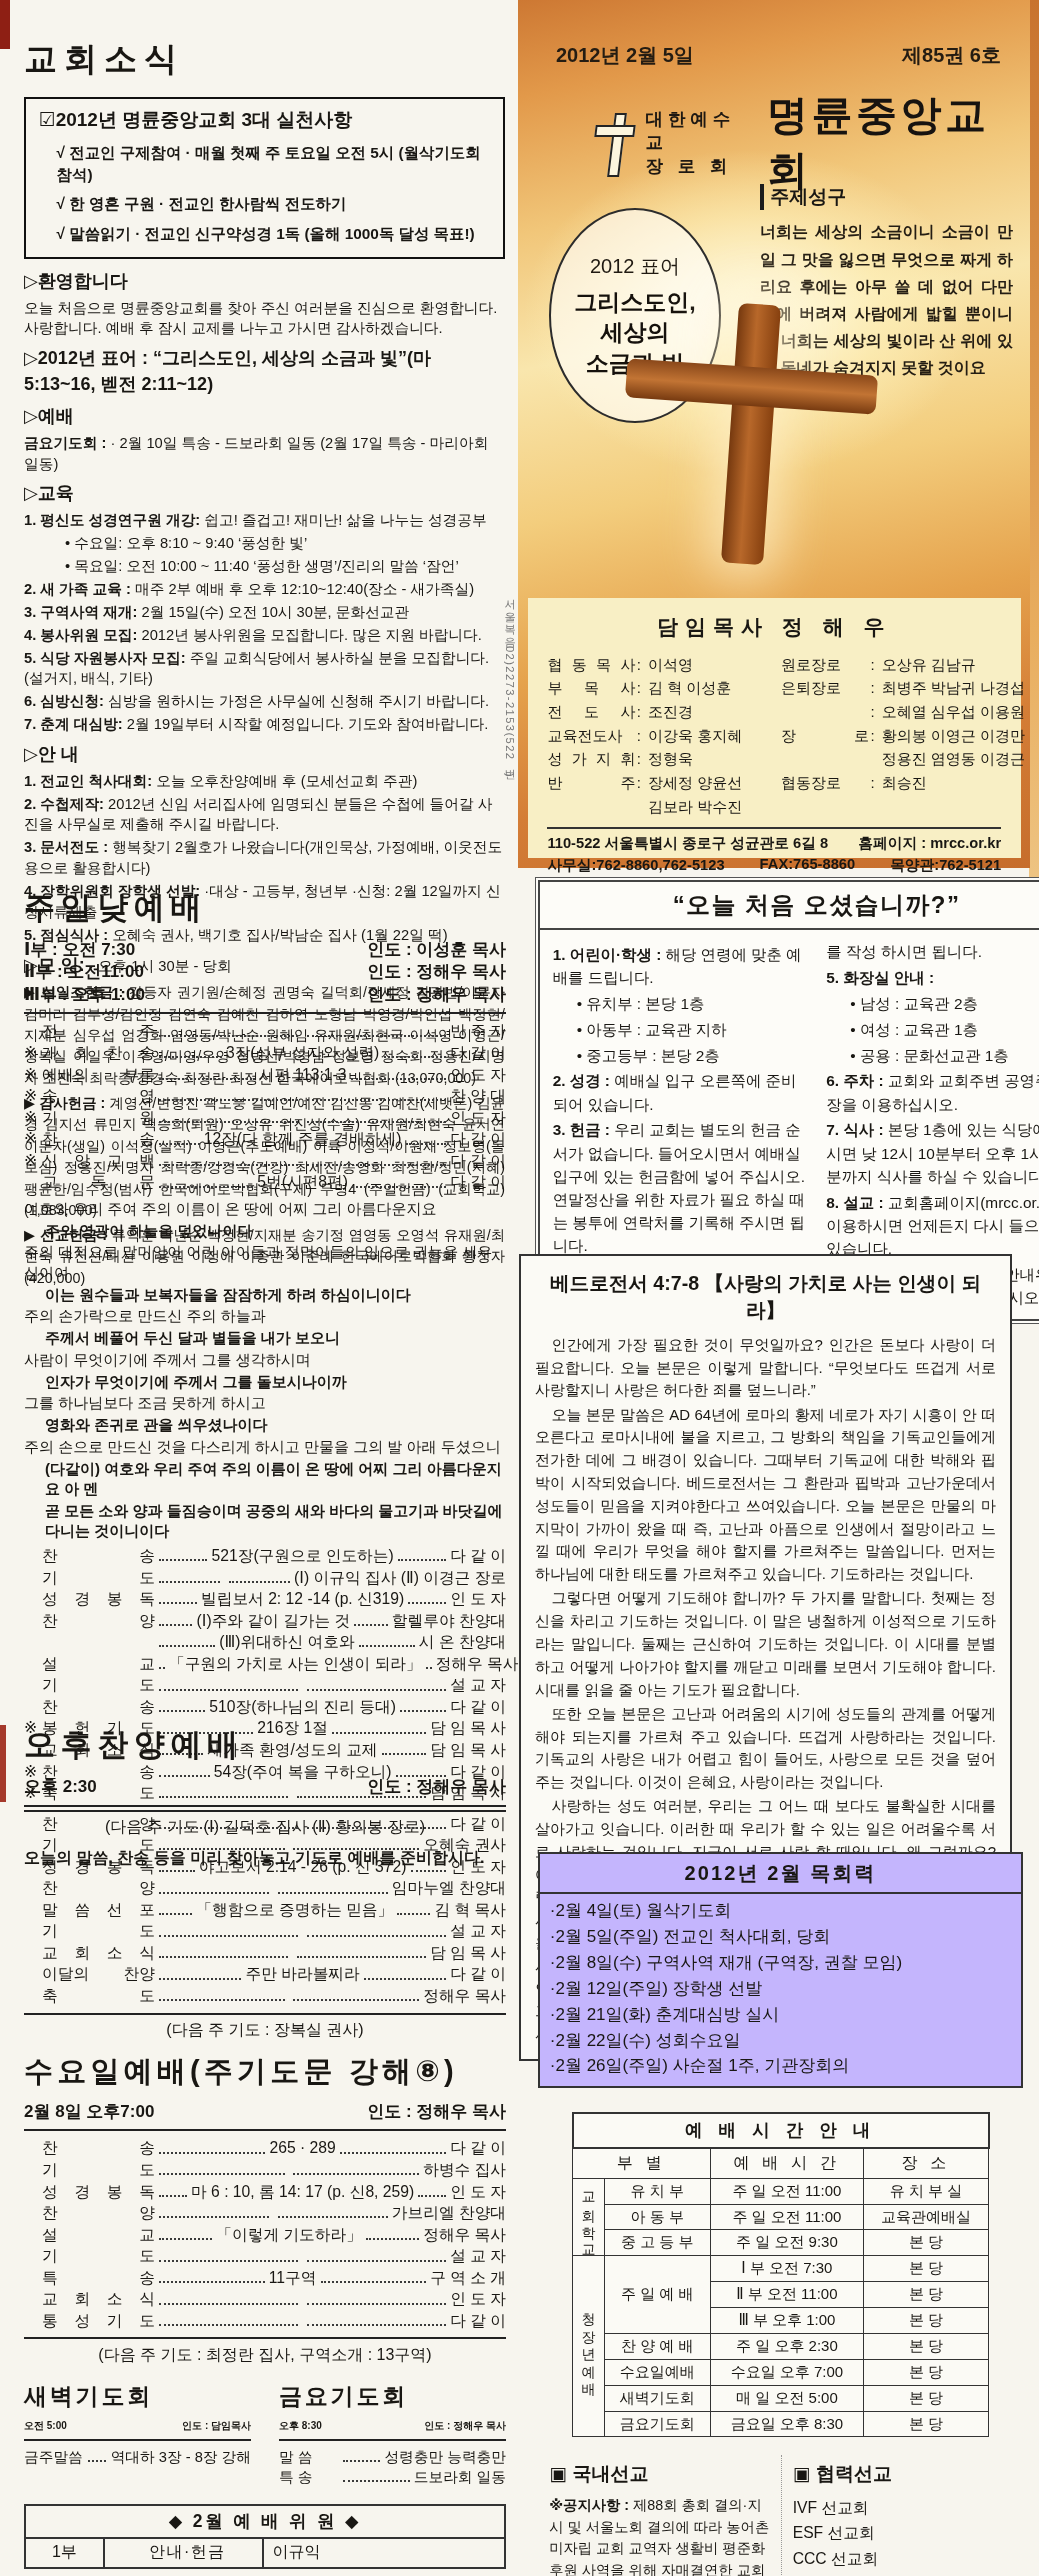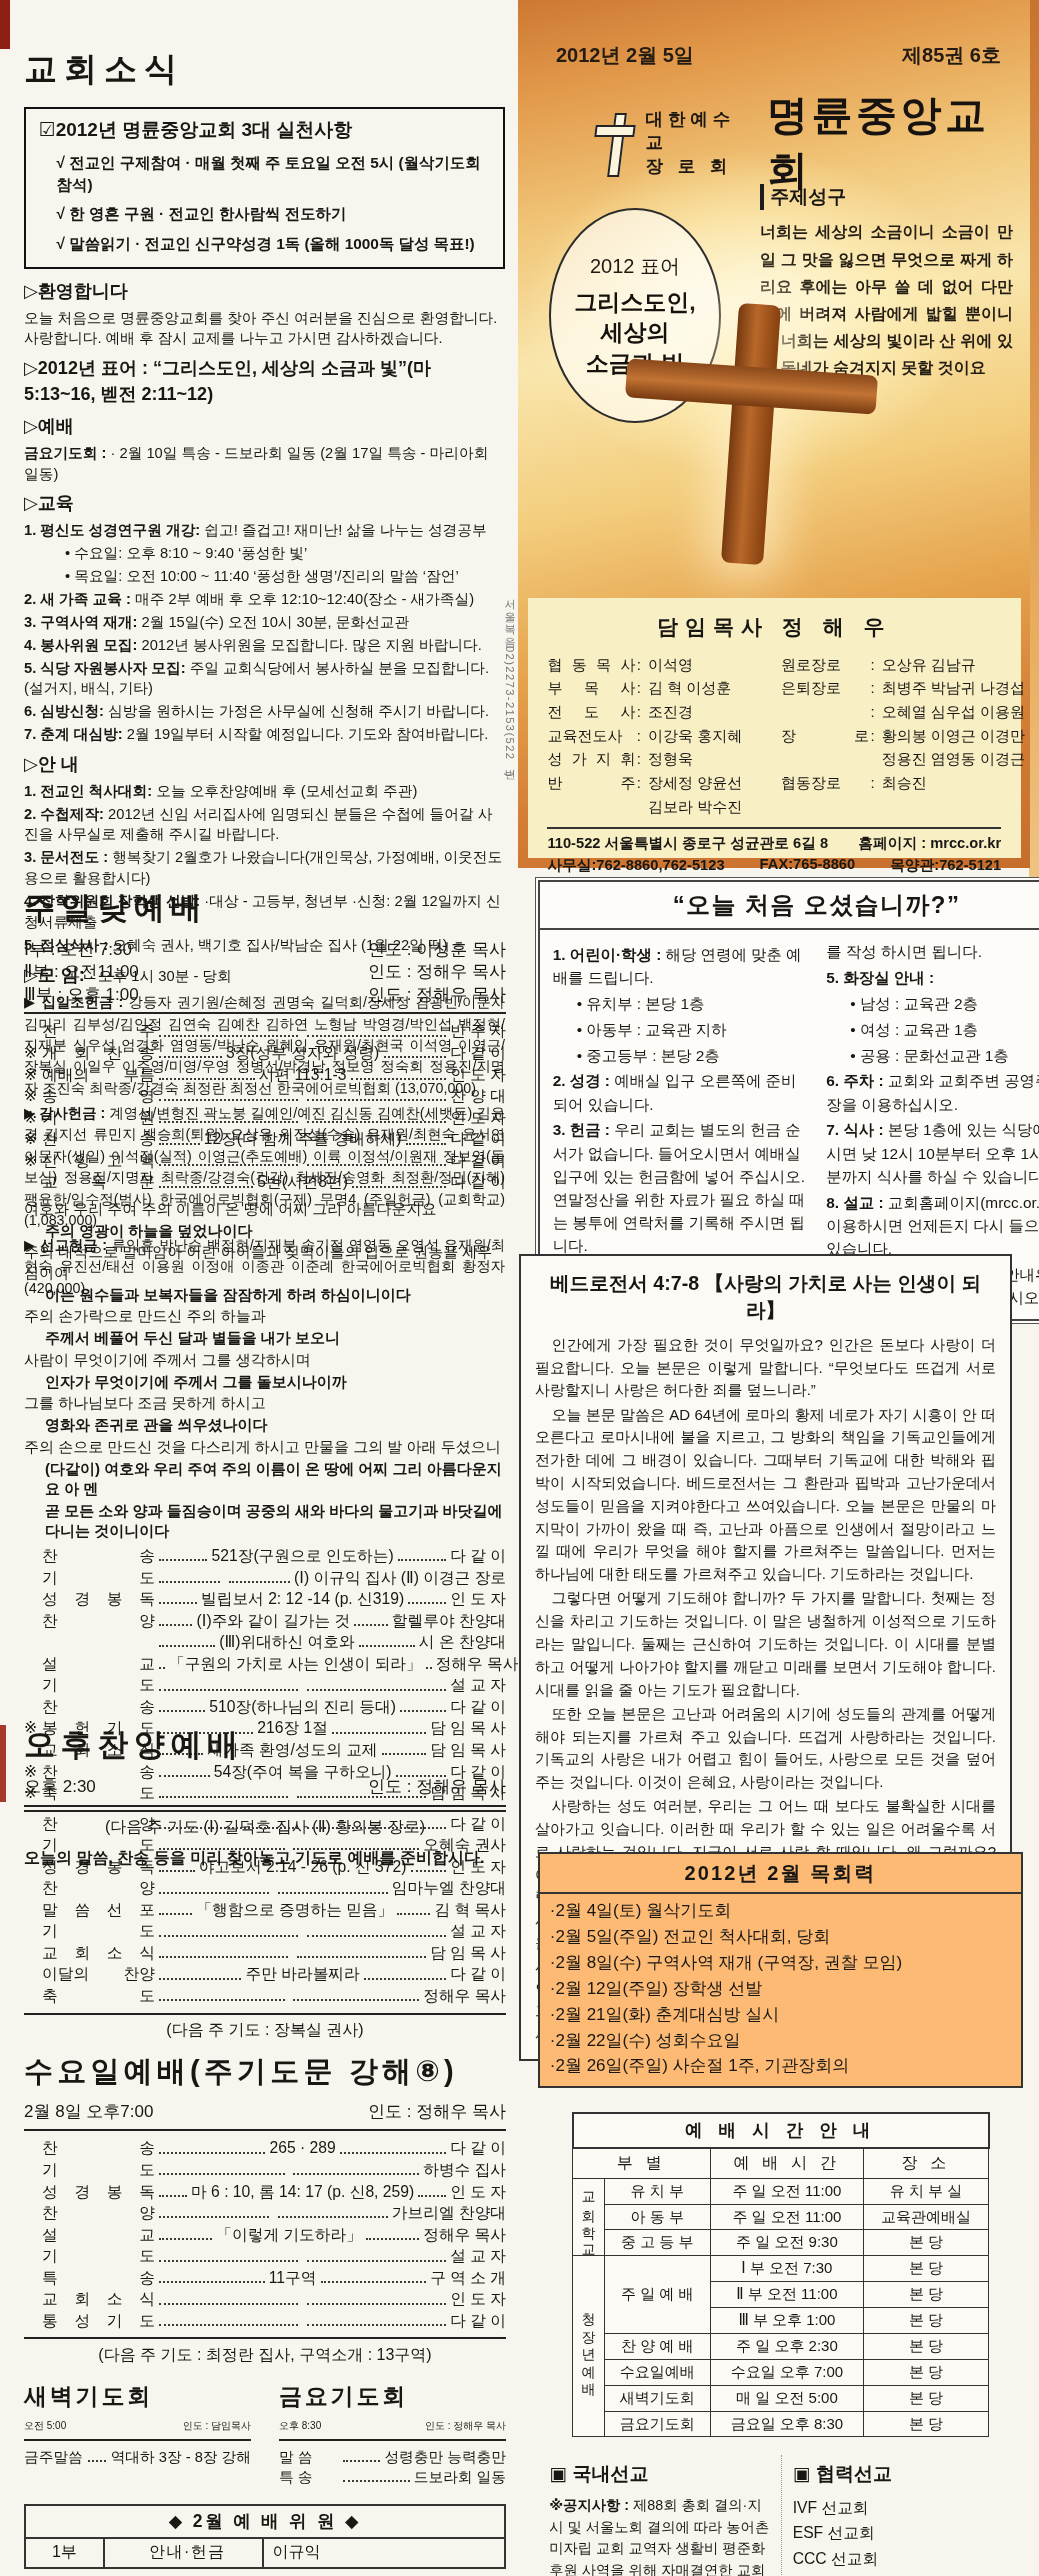--- a/index.html
+++ b/index.html
@@ -1,20 +1,20 @@
 <!DOCTYPE html>
 <html style="font-size:11.2px"><head>
 <meta charset="utf-8">
 <style>
   html,body{margin:0;padding:0;}
   body{width:1039px;height:2576px;position:relative;background:#f7f5ee;overflow:hidden;
        font-family:"Liberation Sans","DejaVu Sans",sans-serif;color:#191713;}
   .sheet{position:absolute;box-sizing:border-box;}
   
-  .news{left:24px;top:46px;width:481px;font-size:14.7px;line-height:1.42;}
+  .news{left:24px;top:36px;width:481px;font-size:14.7px;line-height:1.42;}
   .news h1{font-size:33px;margin:0 0 14px;letter-spacing:7px;font-weight:800;}
   .pbox{border:2.8px solid #111;padding:8.4px 12.6px 12.6px;margin:0 0 9.8px;}
   .pbox .bt{font-size:19px;font-weight:800;}
   .pitem{font-size:15.4px;font-weight:600;margin:7.7px 0 0 18px;}
   .h2{font-size:18px;font-weight:800;margin:7px 0 2.8px;}
   .inline-h b{font-weight:800;}
   .nitem{margin:2.1px 0;}
   .nitem b{font-weight:800;}
   .nitem.indent{margin-left:41px;}
   .off{font-size:14.3px;line-height:1.5;margin-top:2.8px;}
@@ -58,21 +58,21 @@
   .scols{display:flex;justify-content:space-between;}
   .scol{width:48.5%;}
   .srow{display:flex;font-size:15px;line-height:1.58;}
   .role{width:88px;text-align:justify;text-align-last:justify;flex:0 0 auto;}
   .colon{margin:0 4.2px 0 1.4px;width:7px;flex:0 0 auto;}
   .names{white-space:nowrap;}
   .sline{border-top:2.1px solid #333;margin:8.4px 0 5.6px;}
   .addr{display:flex;justify-content:space-between;font-size:14.7px;font-weight:600;margin:2.8px 0;}
   
   .secH{font-size:31px;margin:0 0 9.8px;letter-spacing:5.6px;font-weight:800;}
-  .partrow{display:flex;justify-content:space-between;font-size:17px;font-weight:400;line-height:1.32;}
+  .partrow{display:flex;justify-content:space-between;font-size:17px;font-weight:700;line-height:1.32;}
   .thick{border-top:2.8px solid #222;margin:6.3px 0 7px;}
   .thin2{border-top:2.1px solid #222;margin:7px 0 5.6px;}
   .orow{display:flex;align-items:flex-end;font-size:15.7px;line-height:1.24;margin:2.1px 0;}
   .star{width:18px;flex:0 0 auto;}
   .olabel{width:113px;flex:0 0 auto;text-align:justify;text-align-last:justify;white-space:nowrap;}
   .dots{flex:1 1 9.8px;border-bottom:2.1px dotted #3a3a3a;margin:0 4.2px 4.2px;min-width:5.6px;}
   .omid{font-weight:400;white-space:nowrap;}
   .oright{white-space:nowrap;text-align:right;}
   .reading{margin:7px 0 4.2px;font-size:15px;line-height:1.36;}
   .rline{margin:1.4px 0;}
@@ -100,21 +100,21 @@
   .mini .partrow{font-size:10px;}
   .mini .orow{font-size:14.7px;}
   .mini .olabel{width:auto;min-width:60px;text-align:left;text-align-last:auto;}
   .ctable{width:100%;border-collapse:collapse;margin-top:15.4px;font-size:16px;}
   .ctable th,.ctable td{border:2.1px solid #333;padding:3.5px 8.4px;}
   .ctable th{font-size:17.5px;letter-spacing:2.8px;}
   .ctable .cpart{width:60px;text-align:center;}
   .ctable .crole{width:133px;text-align:center;letter-spacing:1.4px;padding-left:16px;}
   
   .botright{left:538px;top:1852px;width:485px;}
-  .calbox{border:2.1px solid #333;background:#fdba74;}
+  .calbox{border:2.1px solid #333;background:#c4b5fd;}
   .calbox h2{font-size:20px;text-align:center;border-bottom:2.1px solid #333;margin:0;padding:5.6px 0;letter-spacing:2.1px;}
   .calitems{padding:4.2px 9.8px 7px;}
   .citem{font-size:17px;line-height:1.52;}
   .ttable{width:418px;margin:24px auto 0;border-collapse:collapse;text-align:center;font-size:15px;background:#fbfaf5;}
   .ttable th{border:2.1px solid #333;font-size:17.5px;padding:4.2px;letter-spacing:5.6px;}
   .ttable td{border:1.4px solid #333;padding:2.1px 4.2px;line-height:1.38;margin-left:20px;}
   .ttable .hd td{font-size:16px;letter-spacing:4.2px;padding:3.5px;}
   .vcat{writing-mode:vertical-rl;text-orientation:upright;width:26.5px;letter-spacing:3.5px;font-size:14px;}
   .mission{display:flex;margin-top:18px;}
   .mcol{width:50%;padding:0 5.6px 0 11.2px;box-sizing:border-box;}

